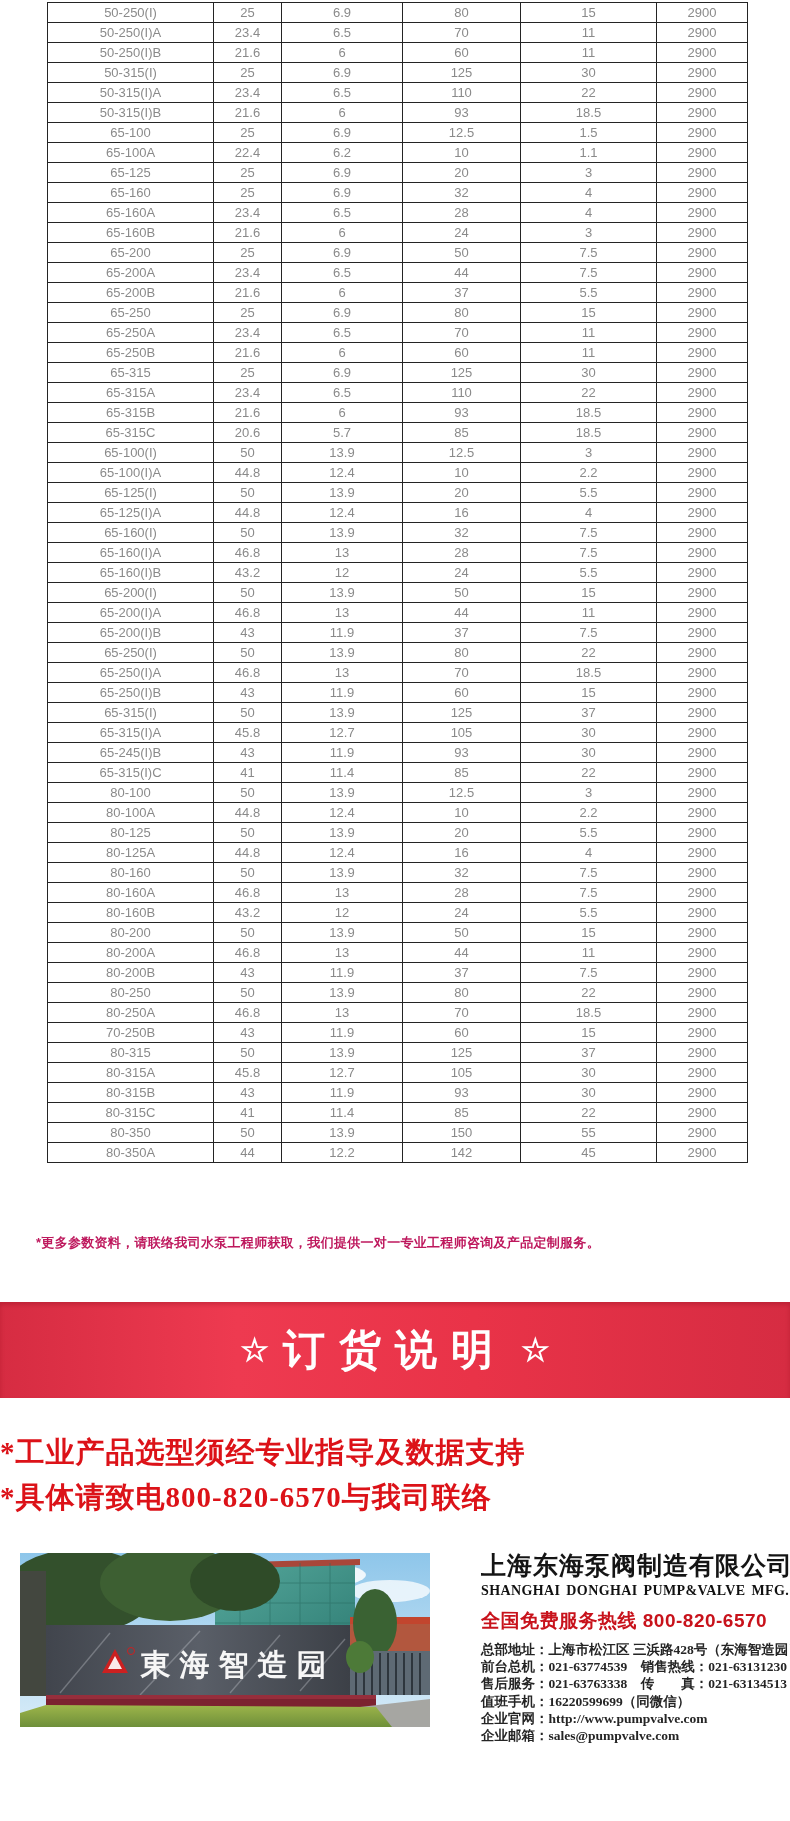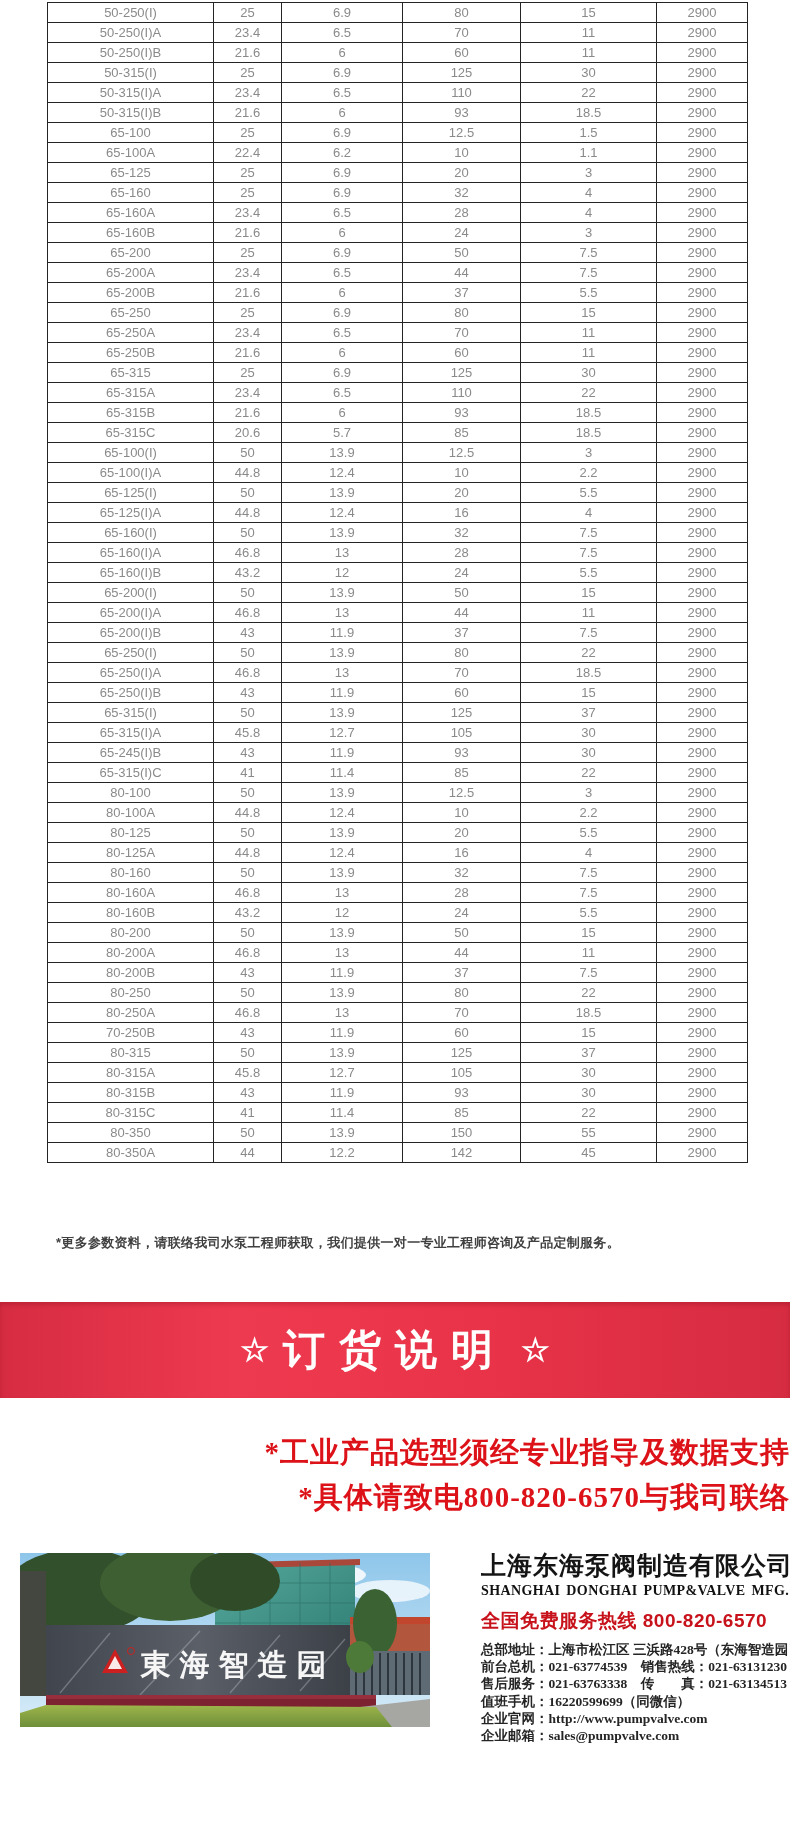--- a/index.html
+++ b/index.html
@@ -8,33 +8,33 @@
   .page { position:relative; width:790px; height:1821px; background:#ffffff; overflow:hidden; }
 
   
   table.specs { position:absolute; left:47px; top:2px; width:700px;
     border-collapse:collapse; table-layout:fixed; }
   table.specs td { border:1px solid #242424; height:19px; padding:0;
     text-align:center; vertical-align:middle;
     font-size:13px; line-height:19px; color:#8a8a8a; overflow:hidden; white-space:nowrap; }
 
   
-  .footnote { position:absolute; left:56px; top:1221px; width:700px;
-    font-size:13px; font-weight:bold; color:#404040; letter-spacing:0.3px; }
+  .footnote { position:absolute; left:36px; top:1221px; width:700px;
+    font-size:13px; font-weight:bold; color:#be185d; letter-spacing:0.3px; }
 
   
   .banner { position:absolute; left:0; top:1302px; width:790px; height:96px;
     display:flex; align-items:center; justify-content:center;
     background:linear-gradient(90deg,#d62c42 0%,#ee3a50 30%,#e93348 60%,#d62c42 100%);
     box-shadow:inset 0 3px 4px rgba(120,0,15,0.25); color:#ffffff; }
   .banner .star { font-size:32px; line-height:96px; font-weight:bold; margin:0 14px; }
   .banner .banner-title { font-size:42px; font-weight:bold; letter-spacing:14px; }
 
   
-  .notice { position:absolute; left:0; top:1430px; width:790px; text-align:right;
+  .notice { position:absolute; left:0; top:1430px; width:790px; text-align:left;
     font-family:"Liberation Serif", serif; font-weight:bold; }
   .notice p { margin:0; font-size:29px; line-height:45px; letter-spacing:1px; }
 
   
   .photo { position:absolute; left:20px; top:1553px; width:410px; height:174px; }
   .company-info { position:absolute; left:481px; top:1550px; width:320px; }
   .company-name { font-size:25px; font-weight:bold; color:#141414; letter-spacing:1px;
     line-height:30px; white-space:nowrap; }
   .company-name-en { font-family:"Liberation Serif", serif; font-size:14px; font-weight:bold;
     color:#111111; letter-spacing:0.4px; word-spacing:2px; margin-top:3px; white-space:nowrap; }

